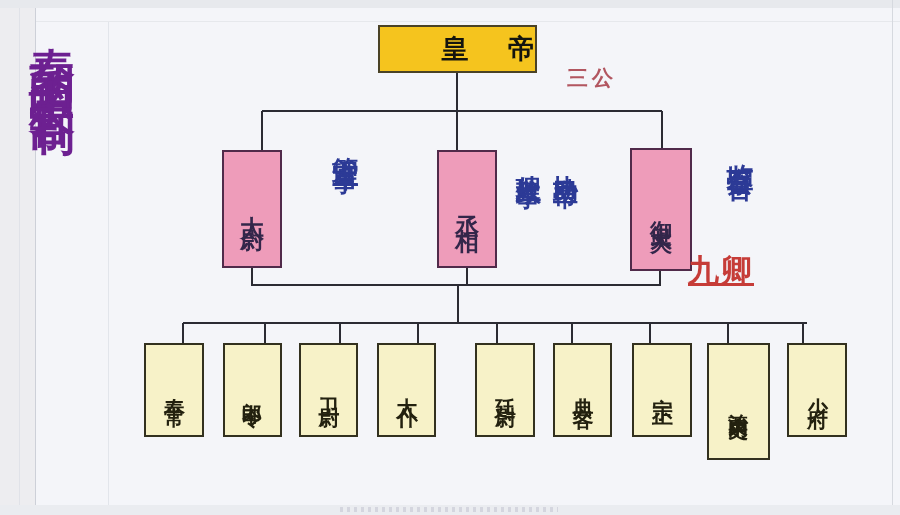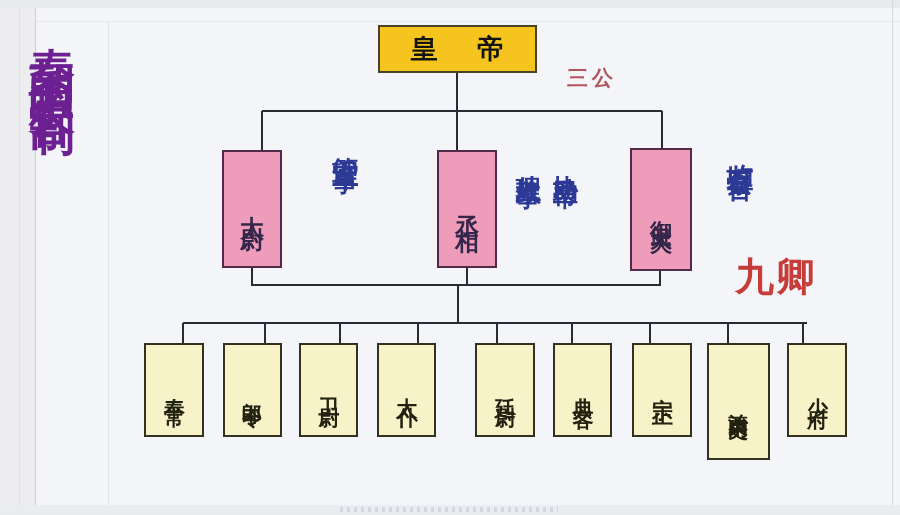--- a/index.html
+++ b/index.html
@@ -53,20 +53,21 @@
     display:flex;align-items:center;justify-content:center;
     box-sizing:border-box;
     border:2px solid var(--box-border,#3a3340);
   }
   .box-emperor{
     left:378px;top:25px;width:159px;height:48px;
     background:var(--emperor-fill,#f5c41e);
     border-color:#4a4226;
     font-size:27px;font-weight:bold;color:#14140e;
     word-spacing:30px;
+    justify-content:flex-end;
   }
   .box-official{
     background:var(--official-fill,#ee9cba);
     border-color:#502a4a;
     color:#33264a;font-weight:bold;
   }
   .box-taiwei{left:222px;top:150px;width:60px;height:118px;font-size:24px;letter-spacing:13px;}
   .box-chengxiang{left:437px;top:150px;width:60px;height:118px;font-size:24px;letter-spacing:13px;}
   .box-yushidafu{left:630px;top:148px;width:62px;height:123px;font-size:22px;letter-spacing:4px;}
   .box-minister{
@@ -90,21 +91,21 @@
   .note-assist-l{left:516px;top:154px;font-size:25px;letter-spacing:3px;}
   .note-supervise{left:727px;top:142px;font-size:27px;letter-spacing:3px;}
 
   
   .red-label{
     position:absolute;
     font-family:"DejaVu Serif","Liberation Serif",serif;
     font-weight:bold;
   }
   .label-sangong{left:567px;top:64px;font-size:21px;letter-spacing:4px;color:var(--sangong-red,#b25660);}
-  .label-jiuqing{left:735px;top:250px;font-size:39px;letter-spacing:2px;color:var(--jiuqing-red,#c63c38);}
+  .label-jiuqing{left:688px;top:250px;font-size:31px;letter-spacing:2px;color:var(--jiuqing-red,#c63c38);text-decoration:underline;}
 </style>
 </head>
 <body>
 
 <div class="canvas">
 
   <div class="top-band"></div>
   <div class="top-rule"></div>
   <div class="left-strip"></div>
   <div class="guide-v1"></div>

